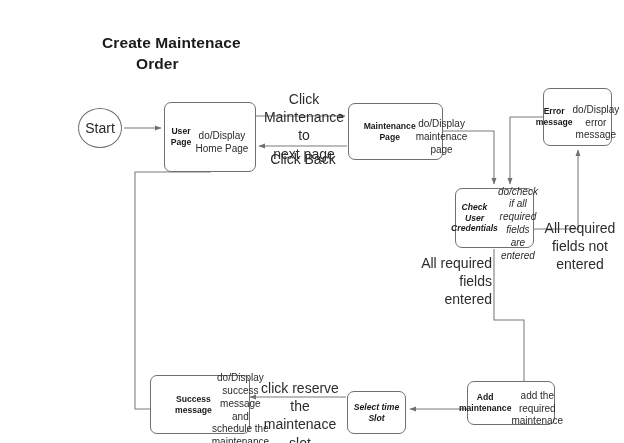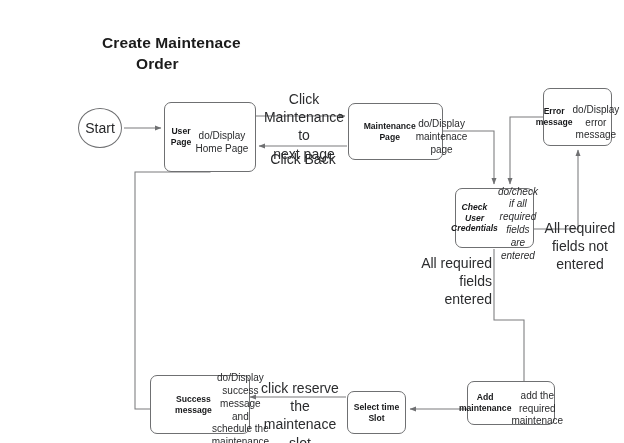--- a/index.html
+++ b/index.html
@@ -159,21 +159,21 @@
   <div class="node" style="left:455px; top:188px; width:79px; height:60px;font-style:italic;">
     <div class="nt">Check User Credentials</div>
     <div class="ns">do/check if all required fields  are entered</div>
   </div>
 
   <div class="node" style="left:467px; top:381px; width:88px; height:44px;">
     <div class="nt">Add maintenance</div>
     <div class="ns">add the required maintenace</div>
   </div>
 
-  <div class="node" style="left:347px; top:391px; width:59px; height:43px;">
+  <div class="node" style="left:347px; top:391px; width:59px; height:43px;font-style:italic;">
     <div class="nt">Select time Slot</div>
   </div>
 
   <div class="node" style="left:150px; top:375px; width:100px; height:59px;padding-left:48px;">
     <div class="nt">Success message</div>
     <div class="ns">do/Display success message and schedule the maintenance</div>
   </div>
 
   <div class="elabel" style="left:259px; top:90px; width:90px;">Click Maintenance to
 next page</div>

